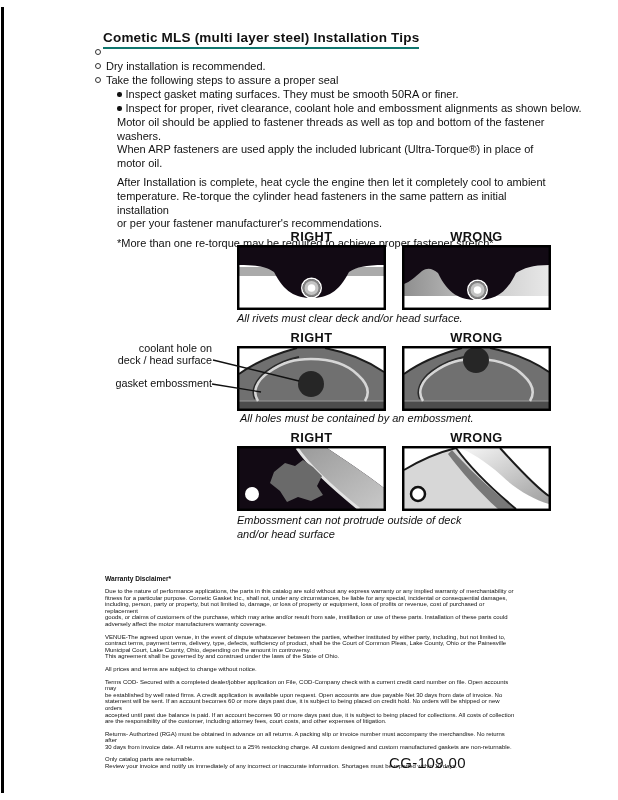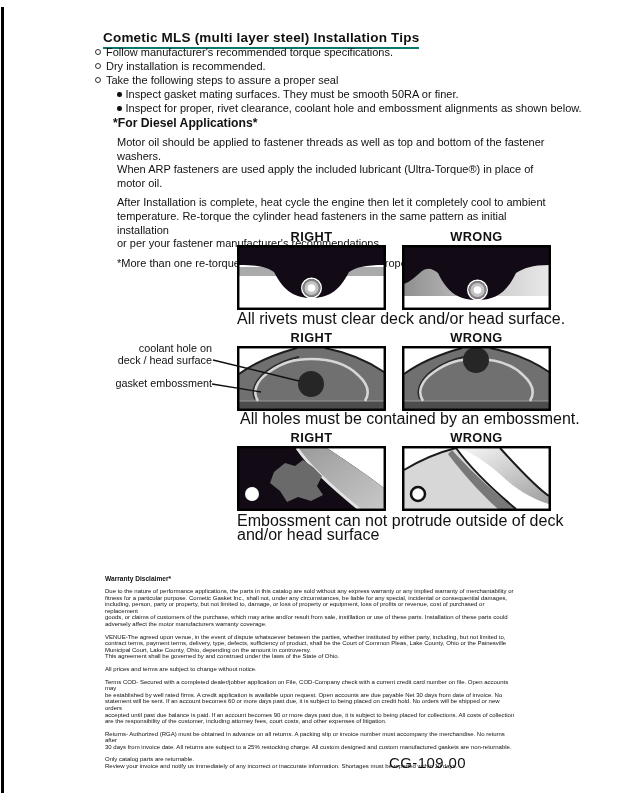--- a/index.html
+++ b/index.html
@@ -15,47 +15,46 @@
             margin-right:5px;position:relative;top:-1.5px;}
   .tips li.sub{padding-left:22px;}
   .marker-f{display:inline-block;width:4.5px;height:4.5px;background:#111;border-radius:50%;
             margin-right:4px;position:relative;top:-1.5px;}
   .diesel{left:113px;top:116px;width:445px;}
   .diesel h2{margin:0 0 6px 0;font-size:12.2px;font-weight:bold;}
   .diesel p{margin:0 0 6px 4px;font-size:11px;line-height:13.6px;white-space:pre-line;}
   .dlabel{width:149px;text-align:center;font-size:12.8px;font-weight:bold;letter-spacing:.4px;}
   .dbox{width:149px;height:65px;}
   .dbox svg{display:block;}
-  .caption{font-size:16px;line-height:13.5px;white-space:pre-line;}
+  .caption{font-size:11px;line-height:13.5px;white-space:pre-line;font-style:italic;}
   .callout{width:112px;font-size:10.8px;line-height:12px;text-align:right;white-space:pre-line;}
   .leaders{left:0;top:0;pointer-events:none;z-index:3;}
   .warranty{left:105px;top:575px;width:410px;}
   .warranty h3{margin:0 0 6px 0;font-size:6.6px;font-weight:bold;}
   .warranty p{margin:0 0 6px 0;font-size:6px;line-height:6.6px;white-space:pre-line;}
   .pagenum{left:389px;top:754px;font-size:15px;letter-spacing:.4px;}
 </style>
 </head>
 <body>
 
 <div class="page">
 
   <div class="abs edge-line"></div>
 
   <h1 class="abs title">Cometic MLS (multi layer steel) Installation Tips</h1>
 
   <ul class="abs tips">
-    <li><span class="marker-o"></span><span>Follow manufacturer's recommended torque specifications.</span></li>
+    <li><span class="marker-o"></span></li>
     <li><span class="marker-o"></span><span>Dry installation is recommended.</span></li>
     <li><span class="marker-o"></span><span>Take the following steps to assure a proper seal</span></li>
     <li class="sub"><span class="marker-f"></span><span>Inspect gasket mating surfaces.  They must be smooth 50RA or finer.</span></li>
     <li class="sub"><span class="marker-f"></span><span>Inspect for proper, rivet clearance, coolant hole and embossment alignments as shown below.</span></li>
   </ul>
 
   <div class="abs diesel">
-    <h2>*For Diesel Applications*</h2>
     <p>Motor oil should be applied to fastener threads as well as top and bottom of the fastener washers.
 When ARP fasteners are used apply the included lubricant (Ultra-Torque®) in place of motor oil.</p>
     <p>After Installation is complete, heat cycle the engine then let it completely cool to ambient
 temperature. Re-torque the cylinder head fasteners in the same pattern as initial installation
 or per your fastener manufacturer's recommendations.</p>
     <p>*More than one re-torque may be required to achieve proper fastener stretch*</p>
   </div>
 
   <div class="abs dlabel" style="left:237px;top:229px;">RIGHT</div>
   <div class="abs dlabel" style="left:402px;top:229px;">WRONG</div>

